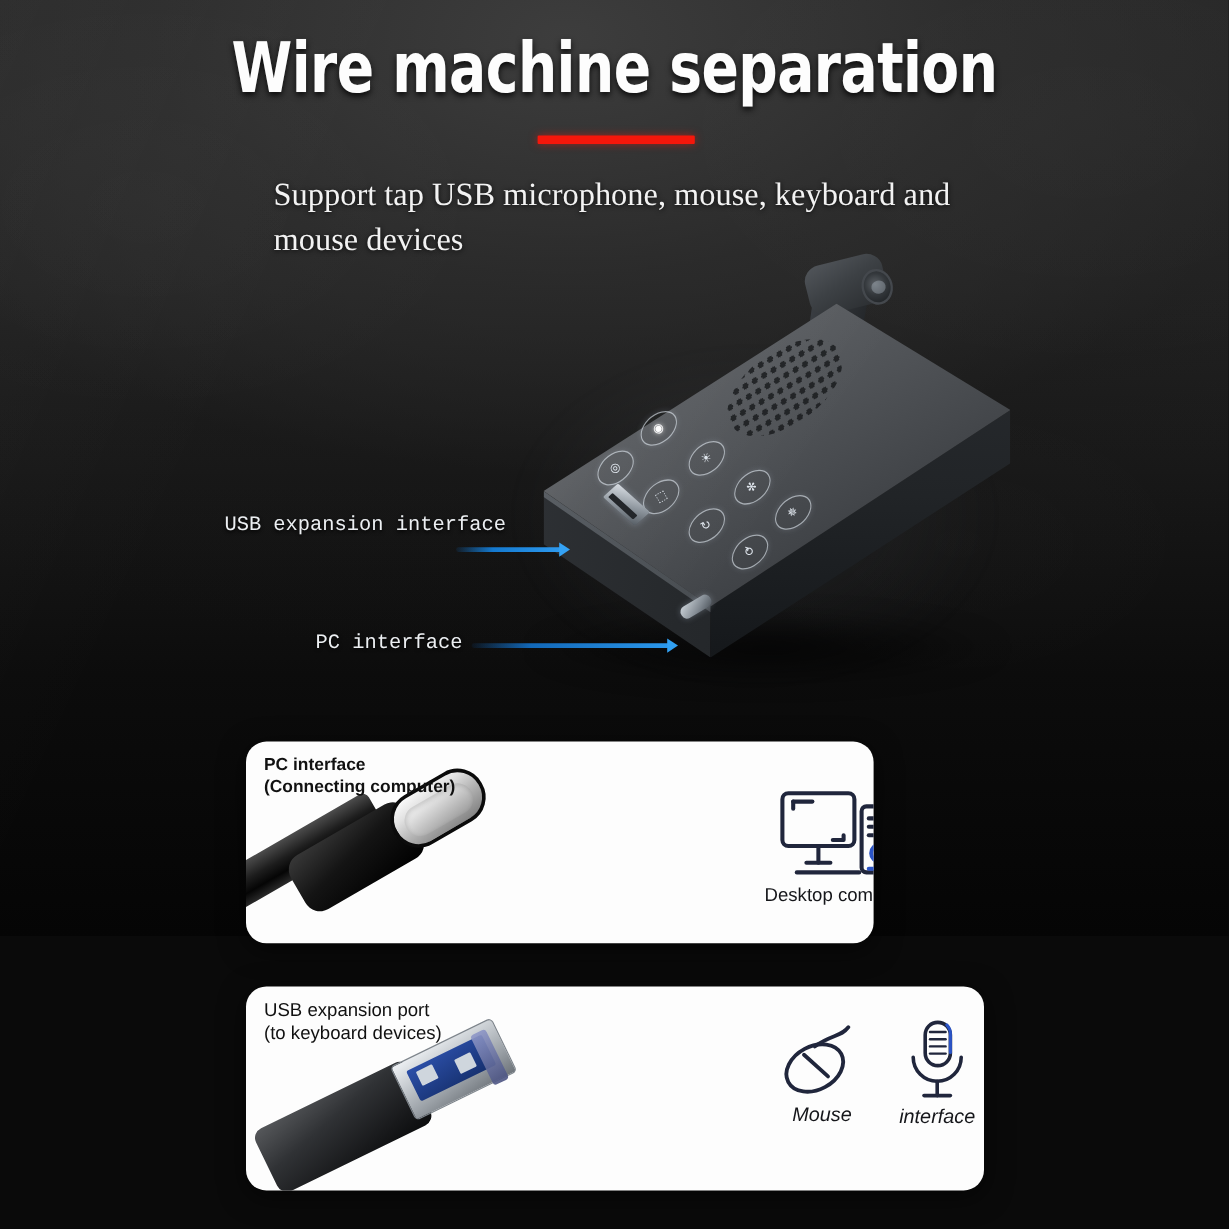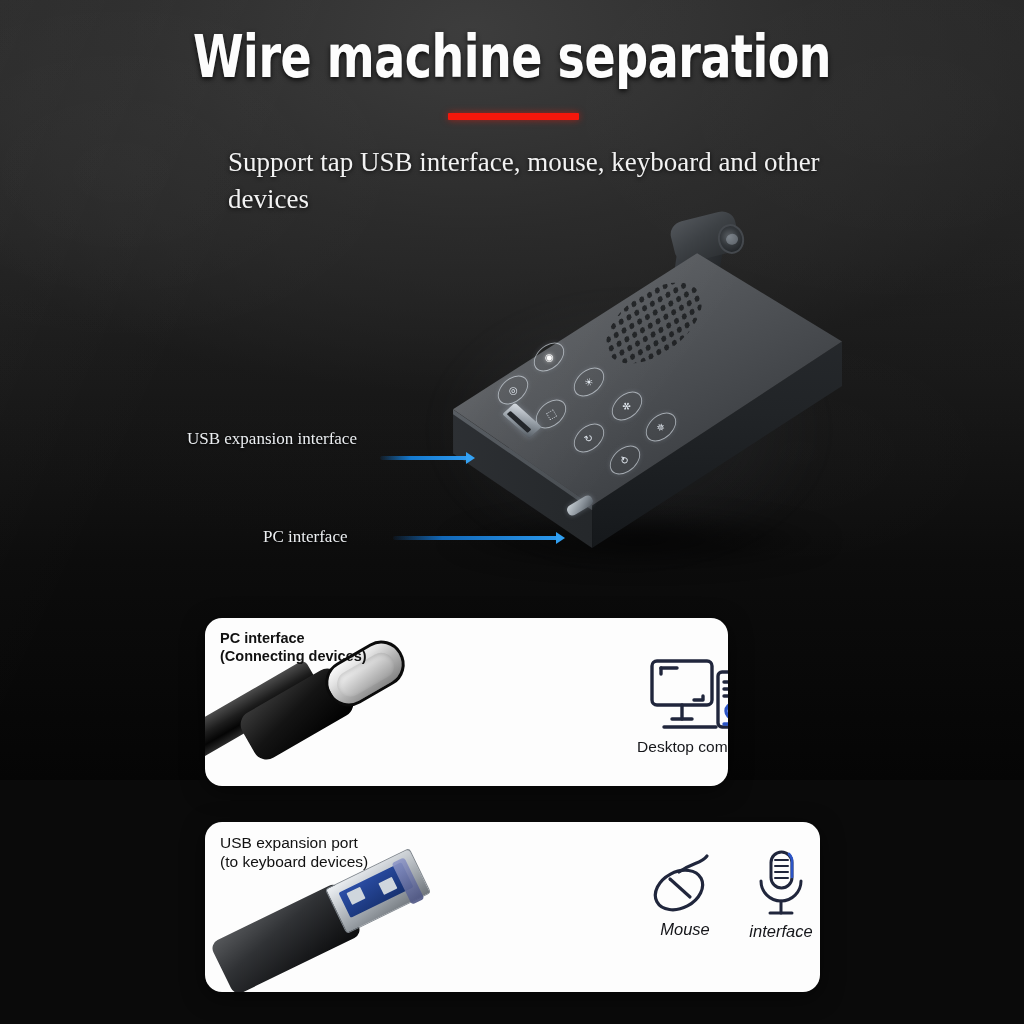--- a/index.html
+++ b/index.html
@@ -42,21 +42,21 @@
   #subtitle {
     position:absolute; left:228px; top:144px; width:640px;
     font-family:"Liberation Serif","DejaVu Serif", serif;
     font-size:27px; line-height:37px; color:#f2f2f2;
     text-shadow:0 1px 4px rgba(0,0,0,0.8);
   }
 
   
   .callout-label{
     position:absolute;
-    font-family:Liberation Serif, serif;
+    font-family:Liberation Mono, monospace;
     font-size:17px; color:#eceff2; white-space:nowrap;
     text-shadow:0 1px 3px rgba(0,0,0,0.9);
   }
   #callout-usb-label{ left:187px; top:429px; }
   #callout-pc-label{ left:263px; top:527px; }
   .callout-line{ position:absolute; height:4px; border-radius:2px; }
   #callout-usb-line{
     left:380px; top:456px; width:88px;
     background:linear-gradient(90deg, rgba(10,70,130,0.15) 0%, #1479cf 35%, #2e9bf0 100%);
   }
@@ -263,21 +263,21 @@
   #card-usb .dev-caption{ font-size:16.5px;font-style:italic; }
 </style>
 </head>
 <body>
 
 <div id="page">
   <div id="bg-noise"></div>
 
   <div id="title">Wire machine separation</div>
   <div id="title-rule"></div>
-  <div id="subtitle">Support tap USB interface, mouse, keyboard and other devices</div>
+  <div id="subtitle">Support tap USB microphone, mouse, keyboard and mouse devices</div>
 
   <div id="device-stage">
     <div id="device-glow"></div>
     <div id="dev-shadow"></div>
 
     <div id="hinge-arm" class="dev-face"></div>
     <div id="hinge-arm2" class="dev-face"></div>
     <div id="camera-body"></div>
     <div id="camera-lens"></div>
 
@@ -319,21 +319,21 @@
   </div>
 
   <div class="callout-label" id="callout-usb-label">USB expansion interface</div>
   <div class="callout-line" id="callout-usb-line"></div>
   <div class="callout-label" id="callout-pc-label">PC interface</div>
   <div class="callout-line" id="callout-pc-line"></div>
 
   <div class="card" id="card-pc">
     <div class="card-head">
       <div>PC interface</div>
-      <div>(Connecting devices)</div>
+      <div>(Connecting computer)</div>
     </div>
 
     <div id="usbc">
       <div id="usbc-cable"></div>
       <div id="usbc-boot"></div>
       <div id="usbc-plug"></div>
     </div>
 
     <div class="dev-group" id="grp-desktop">
       <div class="icon-box">

